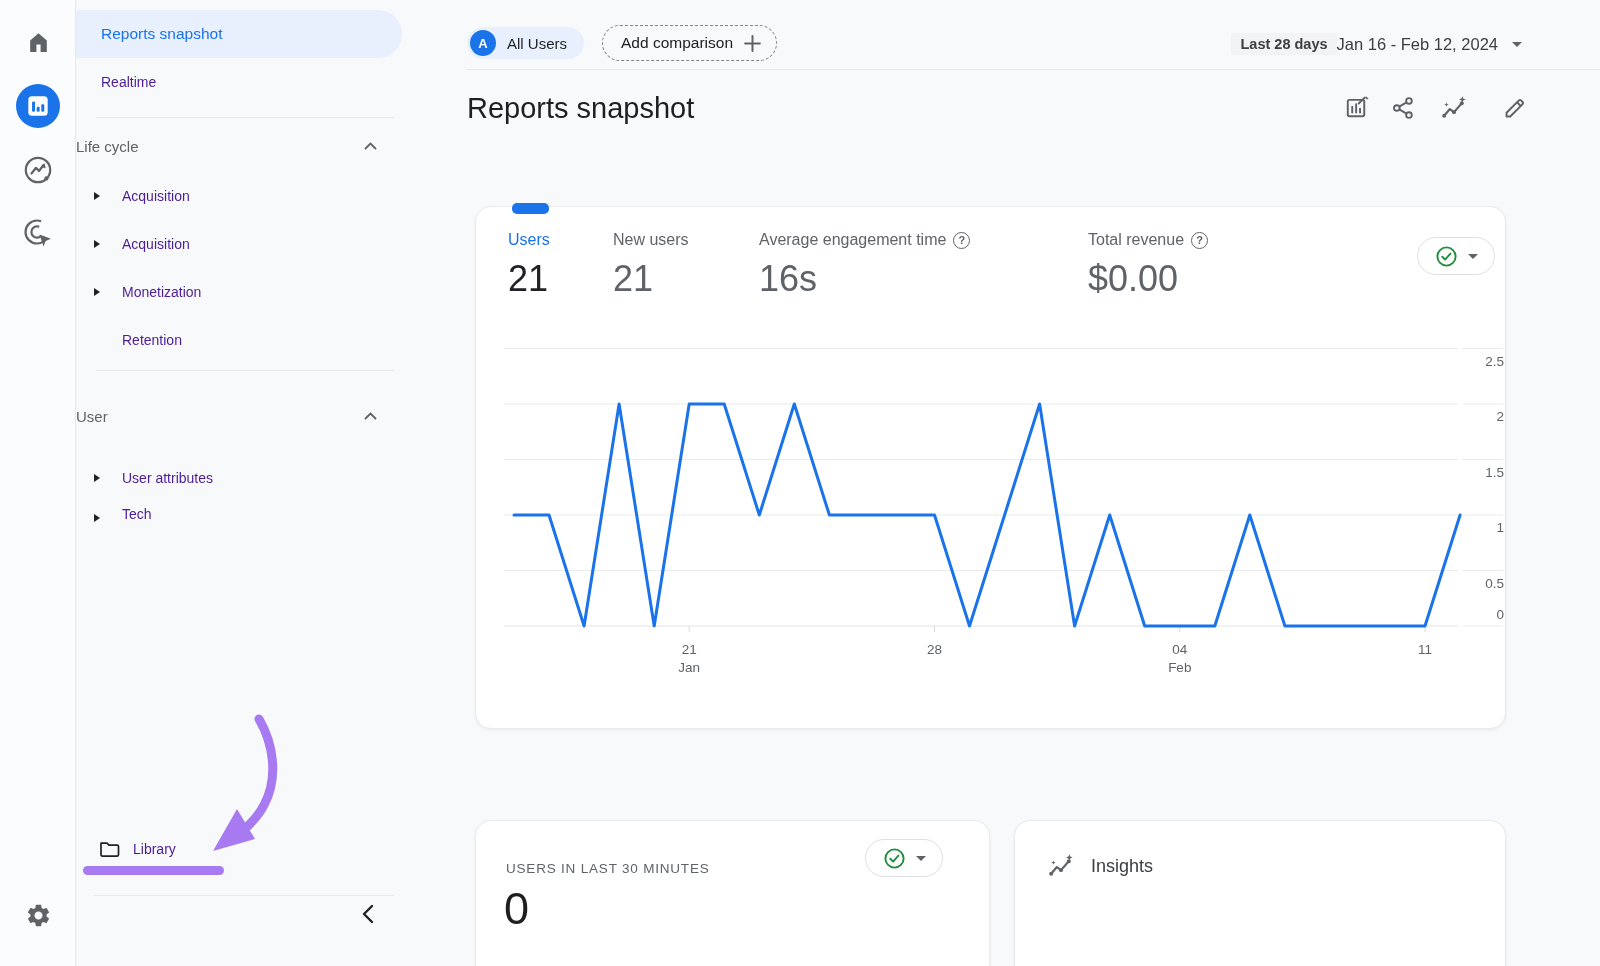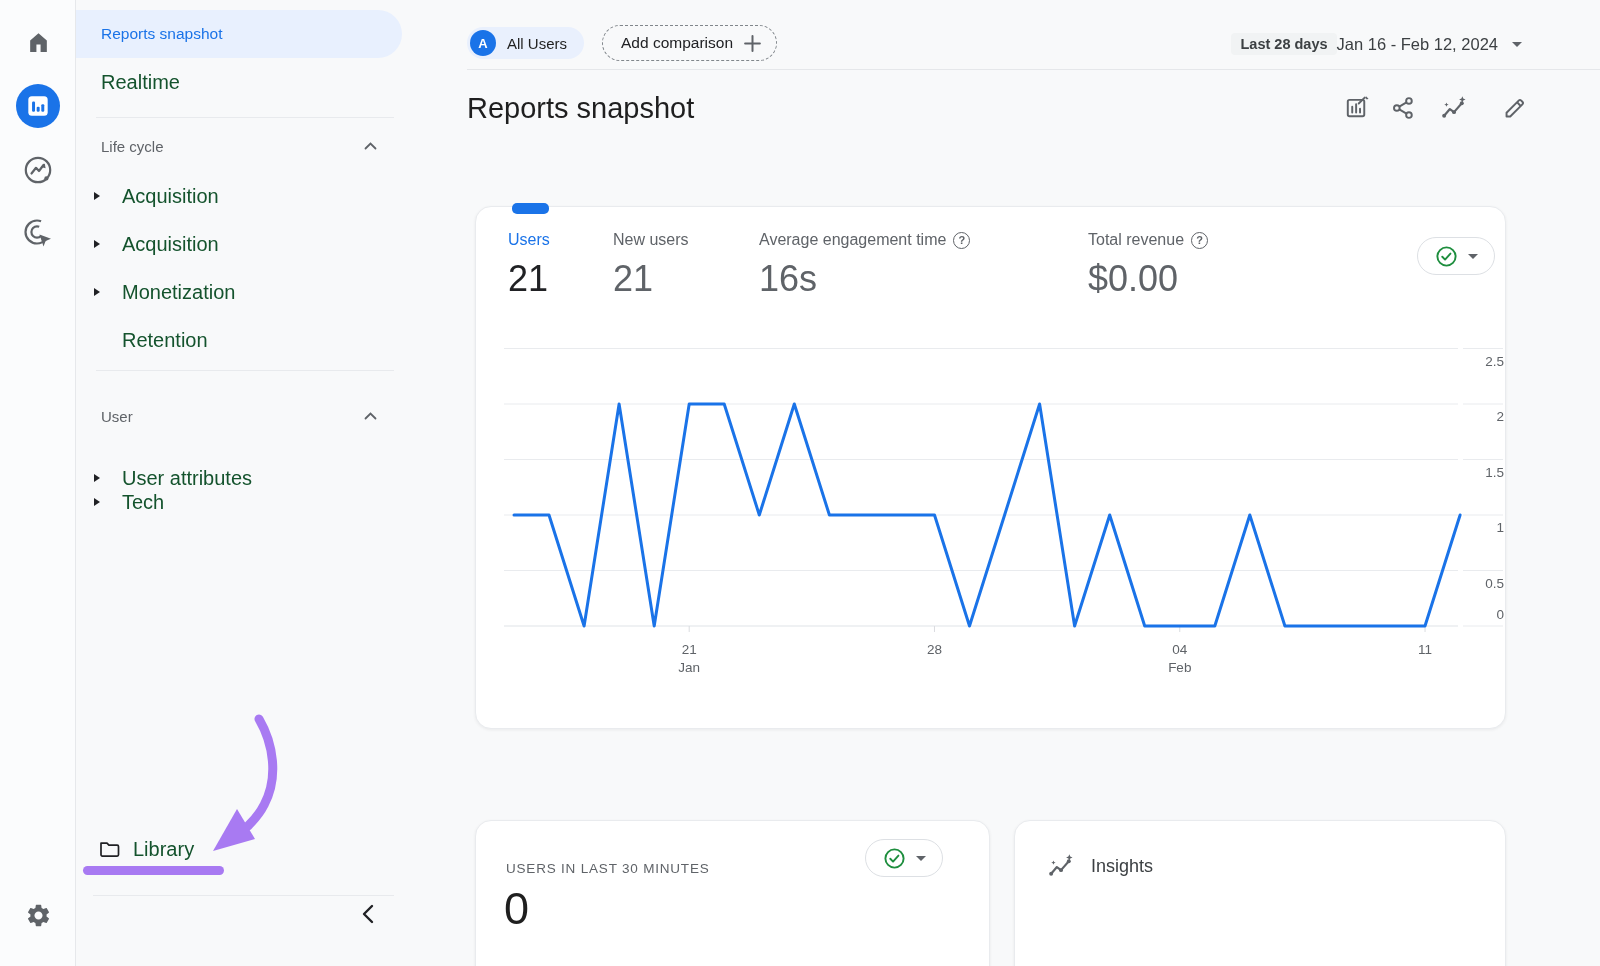--- a/index.html
+++ b/index.html
@@ -13,27 +13,27 @@
   .rail-reports { top:84px; }
   .rail-reports .bubble { width:44px; height:44px; border-radius:50%; background:#1a73e8; display:flex; align-items:center; justify-content:center; }
   .rail-explore { top:154px; }
   .rail-ads { top:217px; }
   .rail-gear { top:902px; }
 
   
   .sidebar { position:absolute; left:76px; top:0; width:324px; height:966px; }
   .side-pill { position:absolute; left:0; top:10px; width:326px; height:48px; background:#e8f0fe; border-radius:0 24px 24px 0; cursor:pointer; }
   .side-pill span { position:absolute; left:25px; top:0; line-height:48px; font-size:15.5px; color:#1a73e8; }
-  .side-item { position:absolute; left:0; width:324px; height:40px; display:flex; align-items:center; cursor:pointer; font-size:20px; color:#14532d; }
+  .side-item { position:absolute; left:0; width:324px; height:40px; display:flex; align-items:center; cursor:pointer; font-size:14px; color:#4c1d95; }
   .side-item .txt { margin-left:46px; }
   .side-item .txt-flush { margin-left:25px; }
   .tri { position:absolute; left:18px; width:0; height:0; border-left:6px solid #202124; border-top:4.5px solid transparent; border-bottom:4.5px solid transparent; }
   .side-divider { position:absolute; height:1px; background:#e8eaed; }
   .sec-head { position:absolute; left:0; width:324px; height:32px; display:flex; align-items:center; font-size:15px; color:#5f6368; cursor:pointer; }
-  .sec-head .txt { margin-left:25px; }
+  .sec-head .txt { }
   .sec-head svg { position:absolute; left:288px; }
   .lib-underline { position:absolute; left:7px; top:866px; width:141px; height:9px; border-radius:4.5px; }
   .side-collapse { position:absolute; left:282px; top:902px; cursor:pointer; }
   .arrow-annot { position:absolute; left:125px; top:703px; pointer-events:none; }
 
   
   .chip-allusers { position:absolute; left:467px; top:27px; height:32px; display:inline-flex; align-items:center; background:#e9f0fd; border-radius:16px; padding:0 17px 0 3px; cursor:pointer; }
   .chip-allusers .av { width:26px; height:26px; border-radius:50%; background:#1a73e8; color:#fff; font-size:13px; font-weight:bold; display:flex; align-items:center; justify-content:center; }
   .chip-allusers .lbl { margin-left:11px; font-size:15px; color:#1f1f1f; }
   .chip-add { position:absolute; left:602px; top:25px; height:36px; display:inline-flex; align-items:center; gap:10px; border:1px dashed #80868b; border-radius:18px; padding:0 14px 0 18px; cursor:pointer; font-size:15.5px; color:#202124; background:transparent; }
@@ -156,21 +156,21 @@
   <div class="sec-head" style="top:400px;">
     <span class="txt">User</span>
     <svg width="13" height="8" viewBox="0 0 13 8">
         <polyline points="1.5,6.5 6.5,1.5 11.5,6.5" fill="none" stroke="#5f6368" stroke-width="1.8" stroke-linecap="round"></polyline>
       </svg>
   </div>
   <div class="side-item" style="top:458px;">
     <span class="tri"></span>
     <span class="txt">User attributes</span>
   </div>
-  <div class="side-item" style="top:482px;">
+  <div class="side-item" style="top:482px;align-items:flex-end;">
     <span class="tri"></span>
     <span class="txt">Tech</span>
   </div>
 
   <div class="side-item" style="top:829px;">
     <span style="position:absolute; left:23px; display:flex;">
       <svg width="21" height="18" viewBox="0 0 21 18">
           <path d="M2 3.2h6l1.9 2h8.3a1.3 1.3 0 0 1 1.3 1.3v8.3a1.3 1.3 0 0 1-1.3 1.3H3.3A1.3 1.3 0 0 1 2 14.8V3.2z" fill="none" stroke="#202124" stroke-width="1.7" stroke-linejoin="round"></path>
         </svg>
     </span>

